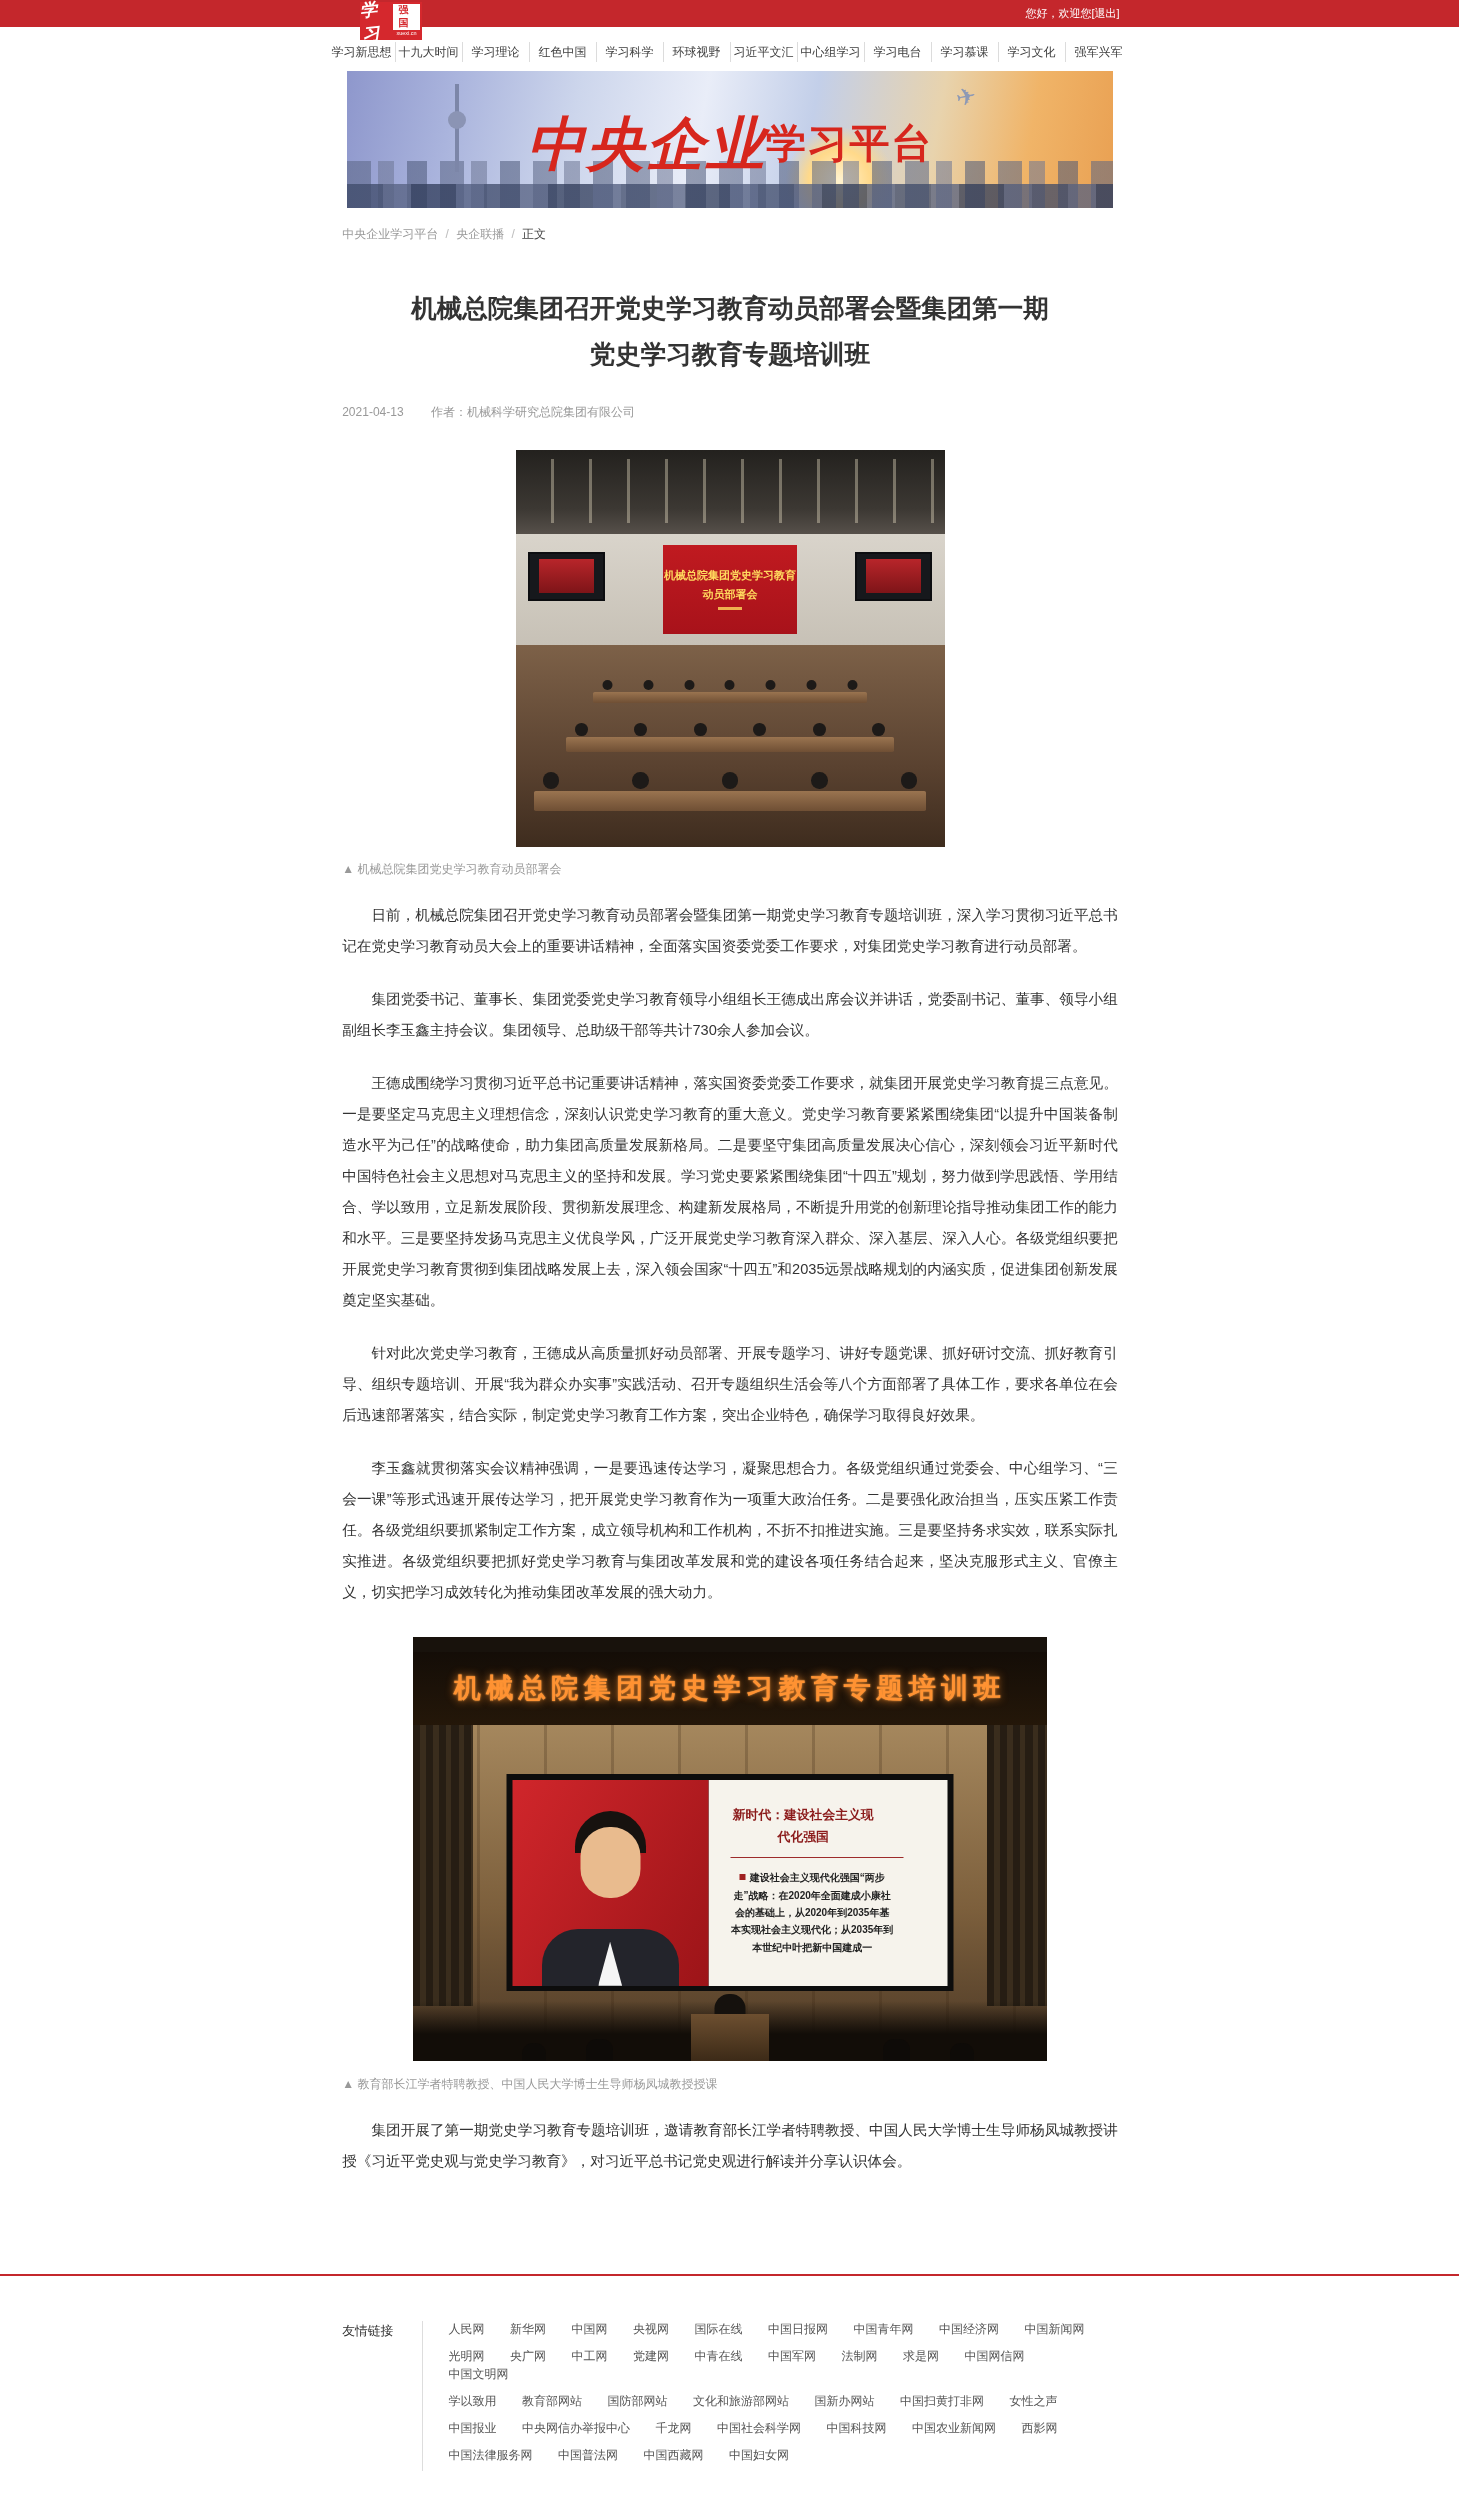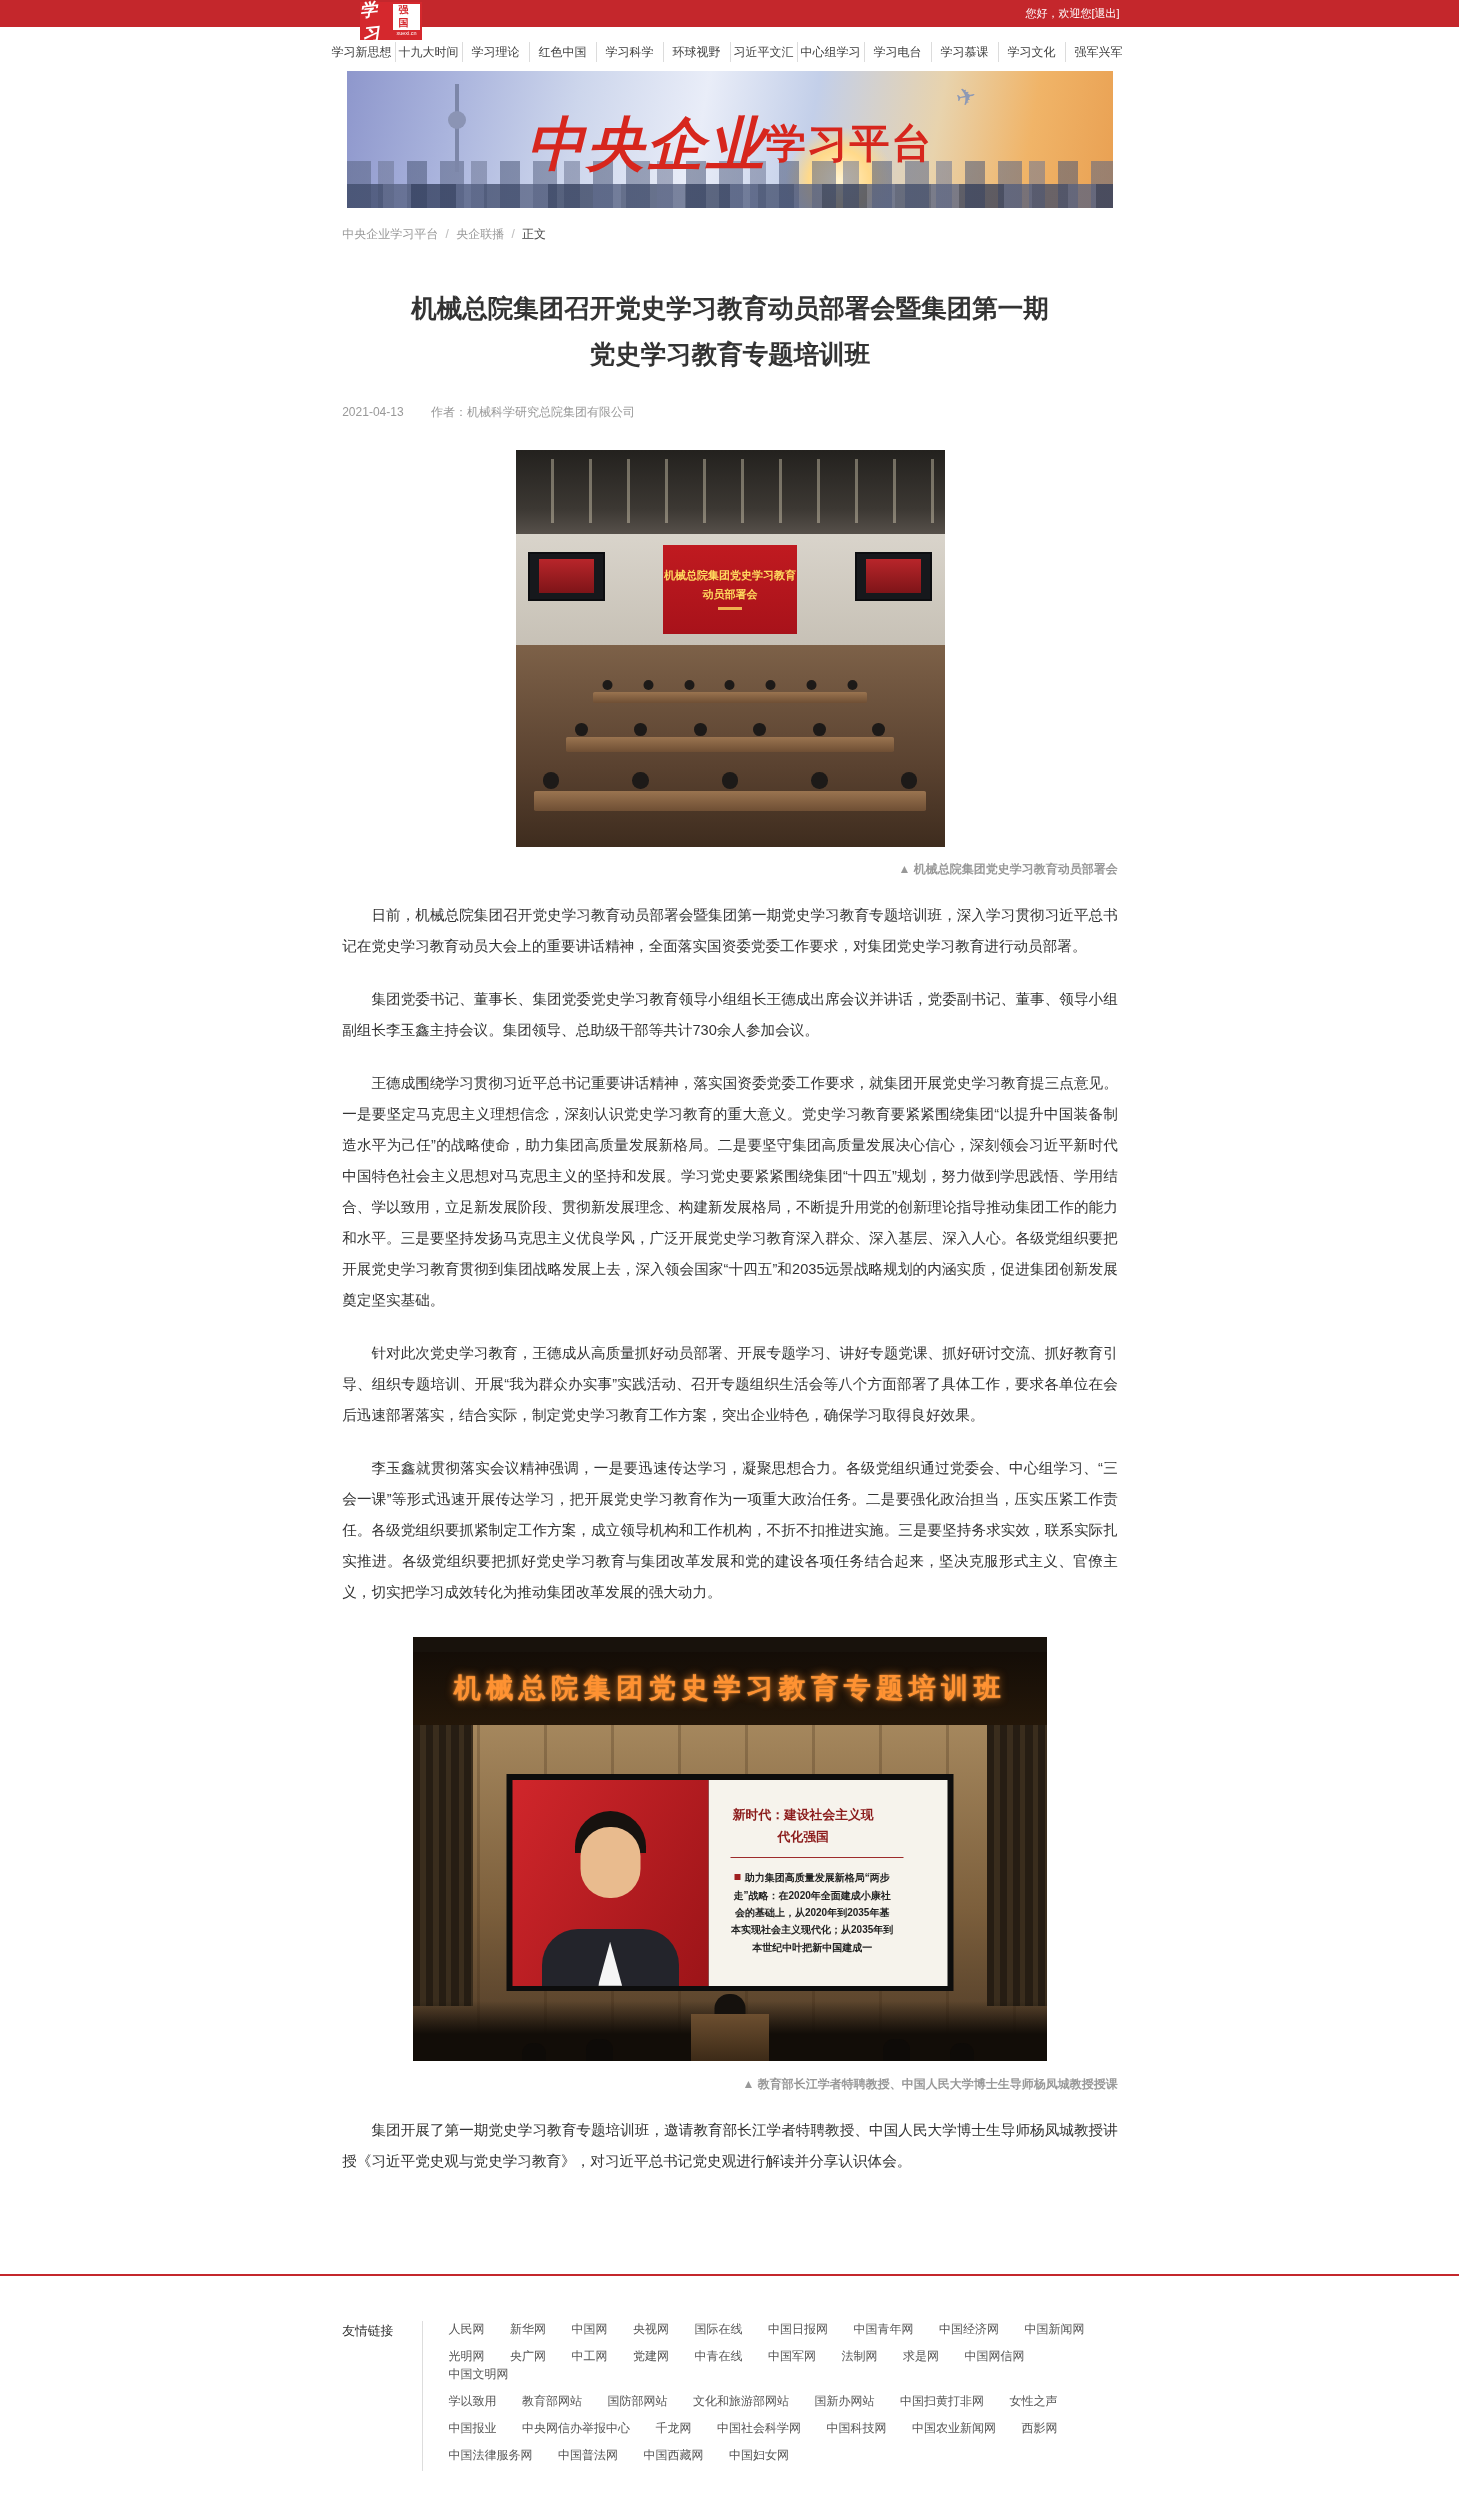--- a/index.html
+++ b/index.html
@@ -47,21 +47,21 @@
   .breadcrumb .sep { margin:0 7.3px; color:#bbb; }
   .breadcrumb .current { color:#444; }
 
   
   .article-title { width:648px; margin:42px auto 0; font-size:25.5px; font-weight:bold; color:#333; line-height:46px; text-align:center; }
   .article-meta { margin-top:27px; font-size:12px; color:#999; }
   .article-meta .date { margin-right:24px; }
 
   figure { margin:0; }
   .fig { margin-top:29px; text-align:center; }
-  .figcaption { margin-top:14.6px; font-size:12px; color:#999; text-align:right;font-weight:bold; }
+  .figcaption { margin-top:14.6px; font-size:12px; color:#999; text-align:left; }
 
   .para { font-size:14.6px; color:#333; line-height:31px; text-indent:2em; margin:22px 0 0; text-align:justify; }
 
   
   .photo1 { position:relative; width:429px; height:397px; margin:0 auto; overflow:hidden; background:#cfc9c0; }
   .p1-ceiling { position:absolute; top:0; left:0; right:0; height:84px;
     background:linear-gradient(#23211e,#3c3833 70%,#56504a);}
   .p1-lights { position:absolute; top:9px; left:0; right:0; height:64px; opacity:.7;
     background:repeating-linear-gradient(90deg,transparent 0 35px,rgba(255,244,214,.5) 35px 38px); }
   .p1-backwall { position:absolute; top:84px; left:0; right:0; height:111px; background:linear-gradient(#d9d4cb,#c7c1b6); }
@@ -241,21 +241,21 @@
         <div class="p2-screen">
           <div class="p2-red">
             <div class="p2-hair"></div>
             <div class="p2-face"></div>
             <div class="p2-suit"></div>
             <div class="p2-shirt"></div>
           </div>
           <div class="p2-slide">
             <div class="p2-slide-title">新时代：建设社会主义现代化强国</div>
             <div class="p2-slide-hr"></div>
-            <div class="p2-slide-body"><span class="bullet"></span><span>助力集团高质量发展新格局“两步走”战略：在2020年全面建成小康社会的基础上，从2020年到2035年基本实现社会主义现代化；从2035年到本世纪中叶把新中国建成一</span></div>
+            <div class="p2-slide-body"><span class="bullet"></span><span>建设社会主义现代化强国“两步走”战略：在2020年全面建成小康社会的基础上，从2020年到2035年基本实现社会主义现代化；从2035年到本世纪中叶把新中国建成一</span></div>
           </div>
         </div>
         <div class="p2-bottom"></div>
         <div class="p2-head" style="left:109px;"></div>
         <div class="p2-head" style="left:173px;width:27px;height:22px;"></div>
         <div class="p2-head" style="right:137px;width:27px;height:22px;"></div>
         <div class="p2-head" style="right:73px;"></div>
         <div class="p2-speaker"></div>
         <div class="p2-lectern"></div>
       </div>

